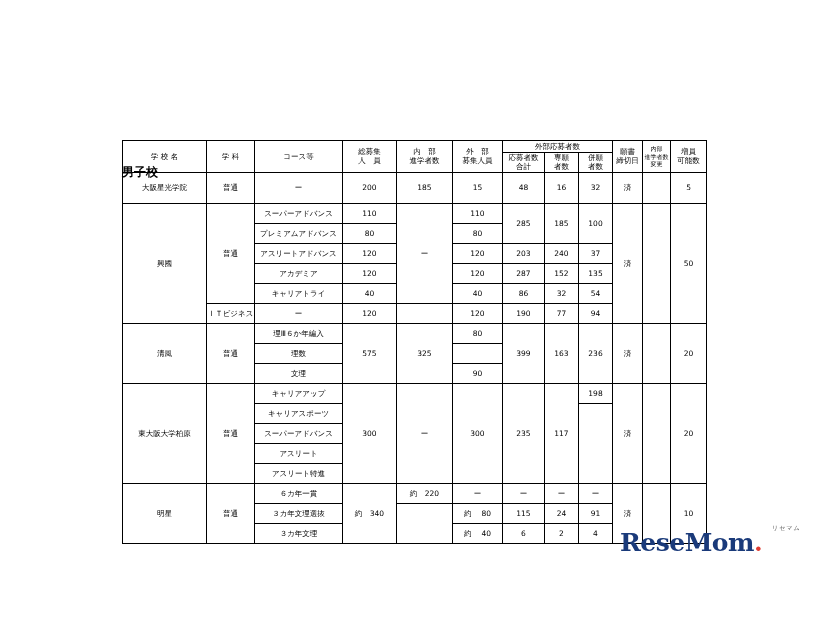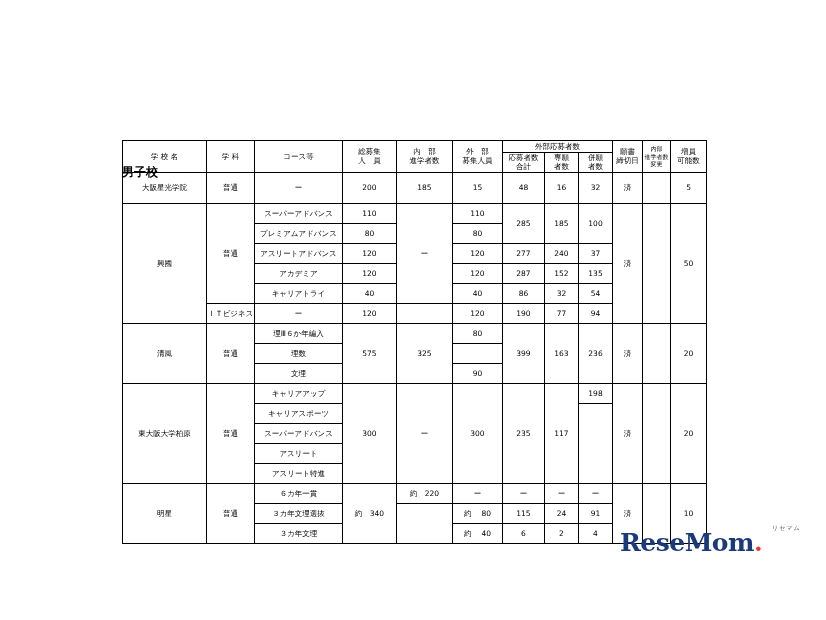--- a/index.html
+++ b/index.html
@@ -199,21 +199,21 @@
     </tr>
     <tr>
       <td class="rowcell">プレミアムアドバンス</td>
       <td class="rowcell right">80</td>
       <td class="rowcell right">80</td>
     </tr>
     <tr>
       <td class="rowcell">アスリートアドバンス</td>
       <td class="rowcell right">120</td>
       <td class="rowcell right">120</td>
-      <td class="rowcell right">277</td>
+      <td class="rowcell right">203</td>
       <td class="rowcell right">240</td>
       <td class="rowcell right">37</td>
     </tr>
     <tr>
       <td class="rowcell">アカデミア</td>
       <td class="rowcell right">120</td>
       <td class="rowcell right">120</td>
       <td class="rowcell right">287</td>
       <td class="rowcell right">152</td>
       <td class="rowcell right">135</td>

